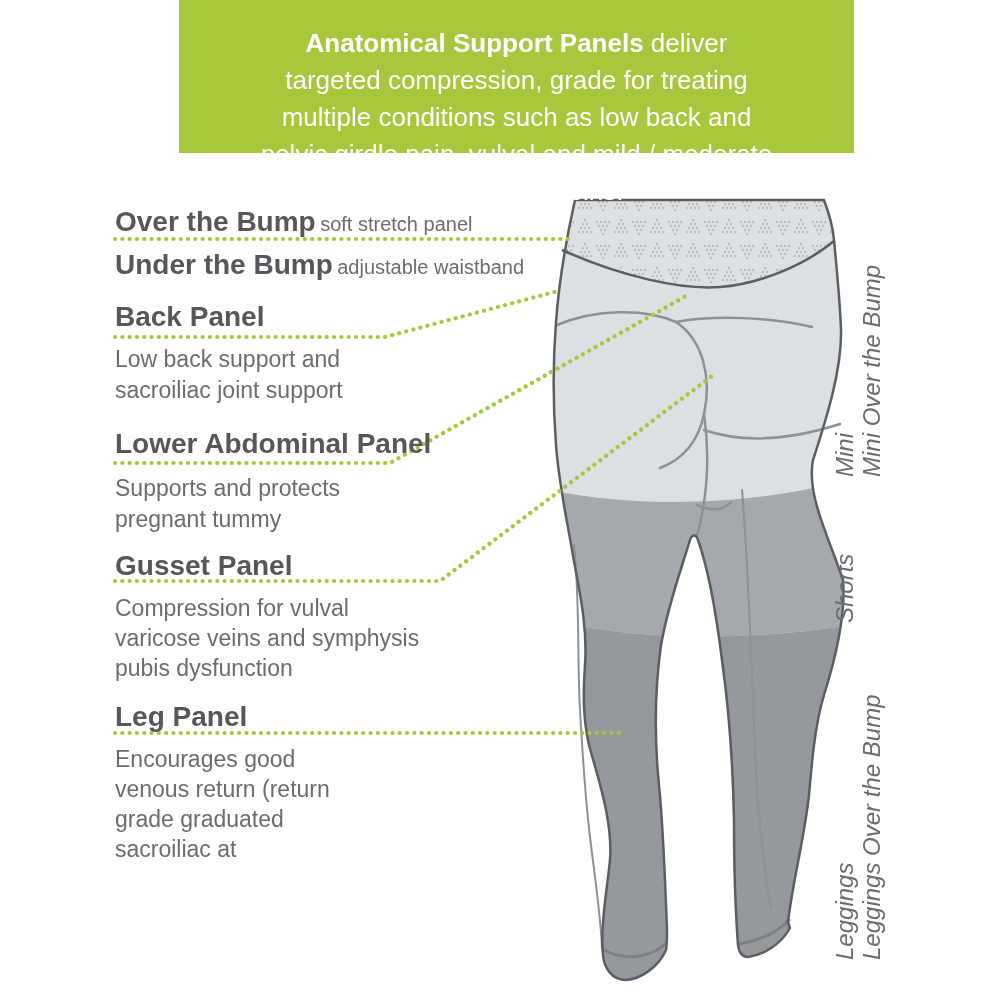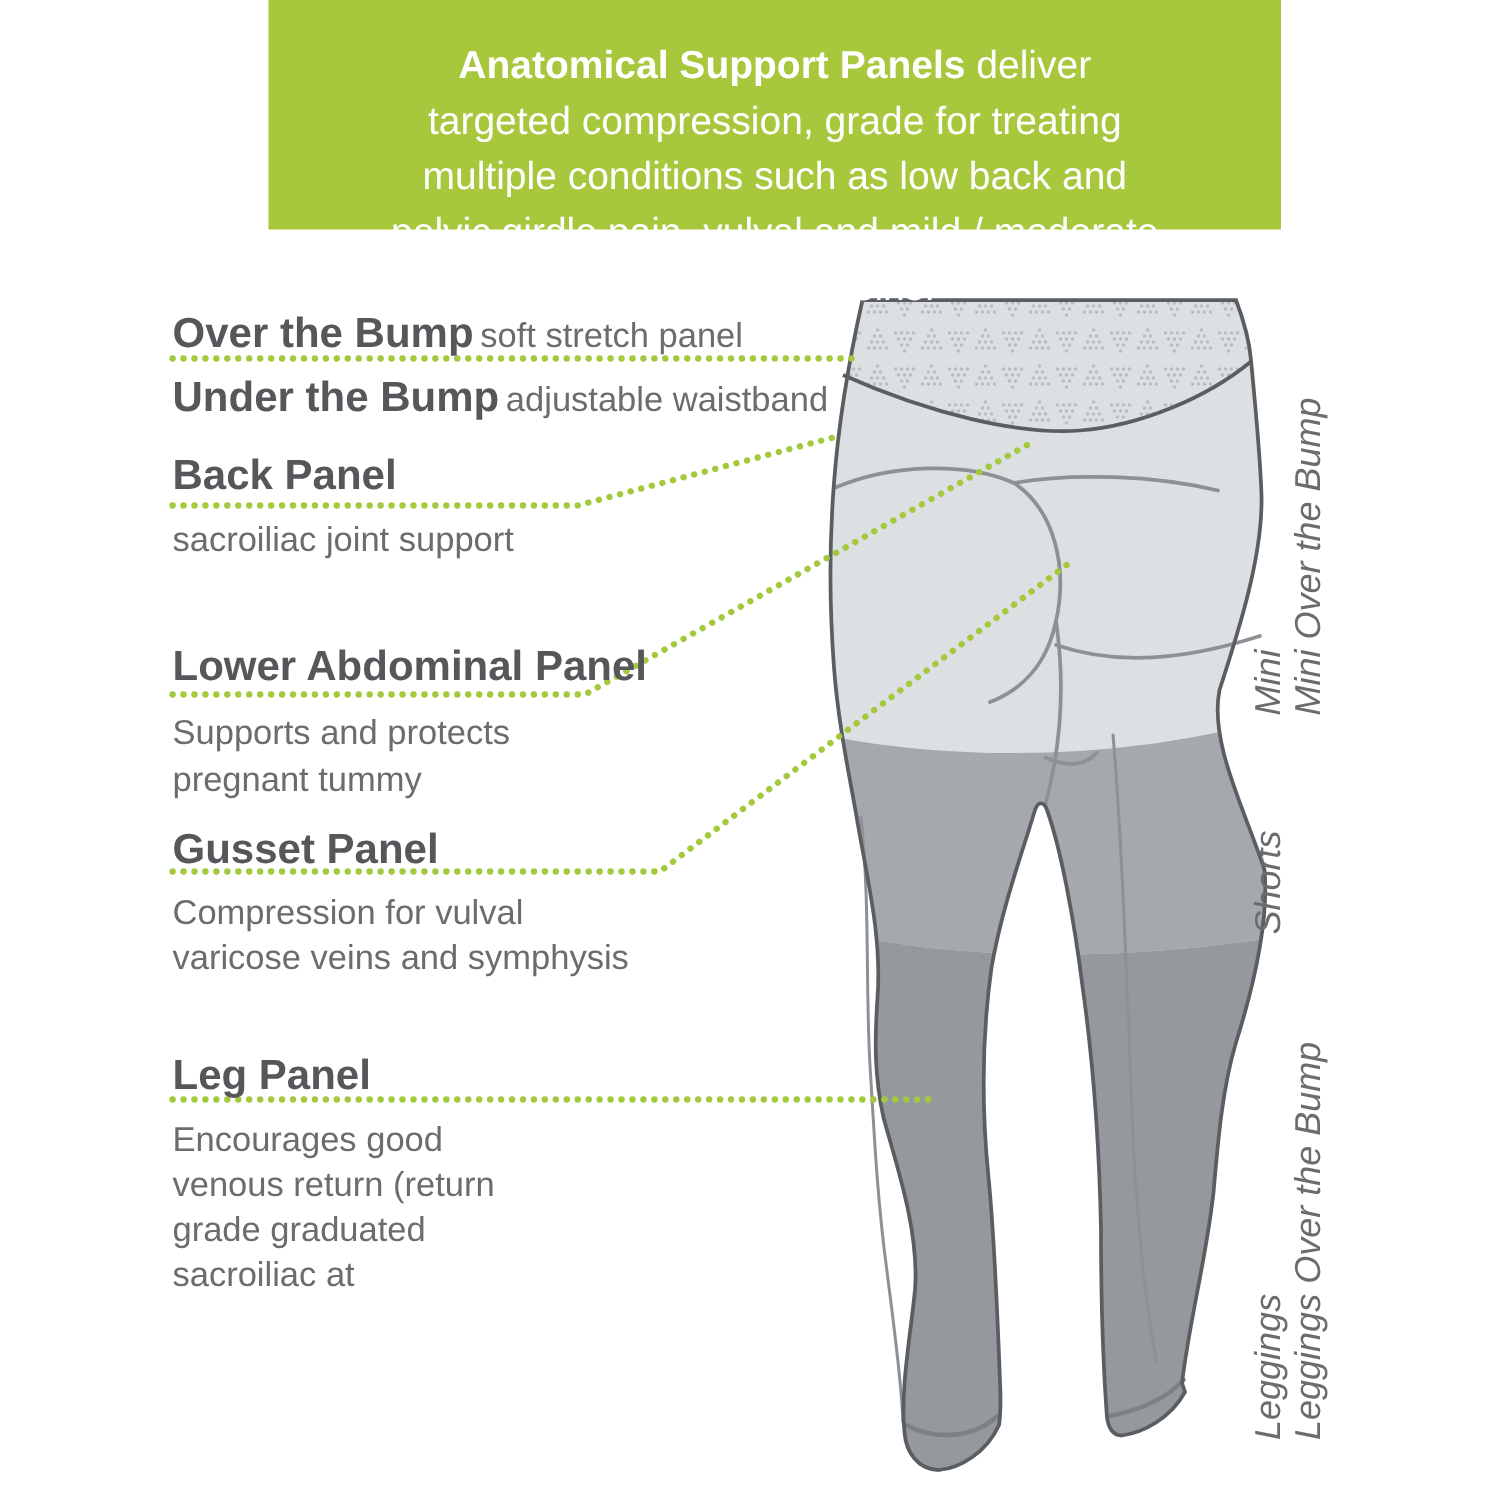--- a/index.html
+++ b/index.html
@@ -9,21 +9,21 @@
   }
   .illustration{position:absolute;left:0;top:0;z-index:1;}
   .green-box{
     position:absolute;left:163px;top:0;width:675px;height:153px;z-index:2;
     background:#a7c83d;color:#ffffff;text-align:center;
     font-size:26px;line-height:37px;padding-top:25px;box-sizing:border-box;margin-left:16px;
   }
   .green-box b{font-weight:bold;}
   .label{position:absolute;left:115px;z-index:3;}
   .label .t{font-weight:bold;color:#55575a;font-size:28px;}
-  .label .d{color:#6b6c6e;font-size:23px;}
+  .label .d{color:#6b6c6e;font-size:20px;}
   .desc{position:absolute;left:115px;z-index:3;color:#6b6c6e;font-size:23px;line-height:31px;}
   .desc div{white-space:nowrap;}
   .vlabel{font-style:italic;fill:#6b6c6e;font-size:24px;font-family:"Liberation Sans",sans-serif;}
 </style>
 </head>
 <body>
 
 <div class="canvas">
 
   <svg class="illustration" width="1000" height="1000" viewBox="0 0 1000 1000">
@@ -143,37 +143,39 @@
 
   <div class="label" style="top:249px">
     <span class="t">Under the Bump</span>
     <span class="d">adjustable waistband</span>
   </div>
 
   <div class="label" style="top:301px">
     <span class="t">Back Panel</span>
   </div>
   <div class="desc" style="top:344px">
+    <div>Low back support and</div>
     <div>sacroiliac joint support</div>
   </div>
 
   <div class="label" style="top:428px">
     <span class="t">Lower Abdominal Panel</span>
   </div>
   <div class="desc" style="top:473px">
     <div>Supports and protects</div>
     <div>pregnant tummy</div>
   </div>
 
   <div class="label" style="top:550px">
     <span class="t">Gusset Panel</span>
   </div>
   <div class="desc" style="top:593px;line-height:30px">
     <div>Compression for vulval</div>
     <div>varicose veins and symphysis</div>
+    <div>pubis dysfunction</div>
   </div>
 
   <div class="label" style="top:701px">
     <span class="t">Leg Panel</span>
   </div>
   <div class="desc" style="top:744px;line-height:30px">
     <div>Encourages good</div>
     <div>venous return (return</div>
     <div>grade graduated</div>
     <div>sacroiliac at</div>

